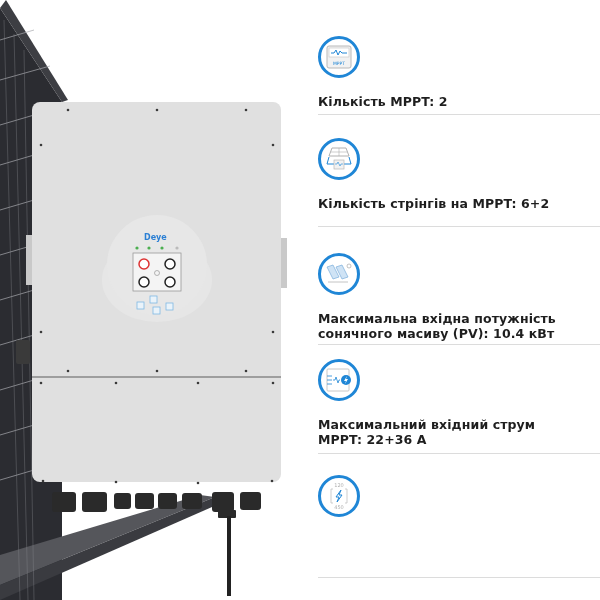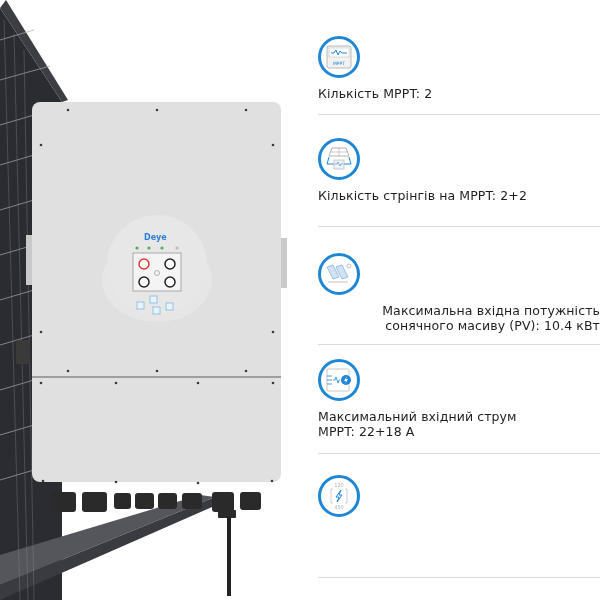--- a/index.html
+++ b/index.html
@@ -1,24 +1,24 @@
 <!DOCTYPE html>
 <html><head>
 <meta charset="utf-8">
 <style>
   html, body { margin:0; padding:0; }
   body { width:600px; height:600px; background:#ffffff; position:relative; overflow:hidden; font-family:"DejaVu Sans", sans-serif; }
   .product { position:absolute; left:0; top:0; width:300px; height:456px; }
   .spec-list { position:absolute; left:318px; top:36px; width:282px; }
   .spec-item { position:relative; border-bottom:1.5px solid #dcdcdc; }
   .icon-circle { width:42px; height:42px; border-radius:50%; border:3px solid #1f86d6; background:#fff; display:flex; align-items:center; justify-content:center; box-sizing:border-box; }
-  .spec-text { font-size:12.5px; font-weight:normal; color:#1e1e1e; line-height:15px; margin-top:8px; padding-bottom:8px; letter-spacing:0.1px; white-space:pre-line; }
+  .spec-text { font-size:12.5px; font-weight:bold; color:#1e1e1e; line-height:15px; margin-top:16px; padding-bottom:8px; letter-spacing:0.1px; white-space:pre-line; }
   .i1 { height:78px; }
   .i2 { height:112px; }
-  .i3 { height:118px;text-align:right; }
+  .i3 { height:118px; }
   .i4 { height:109px; }
   .i5 { height:124px; }
 </style>
 </head>
 <body>
 
 <div class="product">
   <svg width="300" height="600" viewBox="0 0 300 600">
 
     <g>
@@ -131,21 +131,21 @@
       <svg width="30" height="26" viewBox="0 0 30 26">
         <polygon points="8,2 22,2 25,10 5,10" fill="#fff" stroke="#b0b0b0"></polygon>
         <line x1="15" y1="2" x2="15" y2="10" stroke="#b0b0b0" stroke-width="0.6"></line>
         <line x1="7" y1="6" x2="23" y2="6" stroke="#b0b0b0" stroke-width="0.6"></line>
         <polyline points="5,11 3,18 10,18" fill="none" stroke="#1f86d6" stroke-width="1"></polyline>
         <polyline points="25,11 27,18 20,18" fill="none" stroke="#1f86d6" stroke-width="1"></polyline>
         <rect x="10" y="14" width="10" height="9" fill="#f2f2f2" stroke="#b8b8b8" stroke-width="0.7"></rect>
         <polyline points="11,18 13,18 14,16 16,20 17,18 19,18" fill="none" stroke="#1f86d6" stroke-width="0.6"></polyline>
       </svg>
     </div>
-    <div class="spec-text">Кількість стрінгів на MPPT: 2+2</div>
+    <div class="spec-text">Кількість стрінгів на MPPT: 6+2</div>
   </div>
 
   <div class="spec-item i3" style="padding-top:26px;box-sizing:border-box;">
     <div class="icon-circle">
       <svg width="30" height="26" viewBox="0 0 30 26">
         <polygon points="3,6 9,4 15,16 9,18" fill="#cfe3f5" stroke="#7aaedb" stroke-width="0.7"></polygon>
         <polygon points="12,6 18,4 24,16 18,18" fill="#cfe3f5" stroke="#7aaedb" stroke-width="0.7"></polygon>
         <circle cx="25" cy="5" r="2" fill="none" stroke="#9a9a9a" stroke-width="0.6"></circle>
         <line x1="4" y1="21" x2="24" y2="21" stroke="#c4c4c4"></line>
       </svg>
@@ -160,21 +160,21 @@
         <rect x="3" y="2" width="22" height="22" rx="1" fill="#fff" stroke="#c8c8c8"></rect>
         <line x1="3" y1="9" x2="8" y2="9" stroke="#1f86d6" stroke-width="0.8"></line>
         <line x1="3" y1="13" x2="8" y2="13" stroke="#1f86d6" stroke-width="0.8"></line>
         <line x1="3" y1="17" x2="8" y2="17" stroke="#1f86d6" stroke-width="0.8"></line>
         <polyline points="9,13 11,13 12,10 14,16 15,13 16,13" fill="none" stroke="#1f86d6" stroke-width="0.8"></polyline>
         <circle cx="22" cy="13" r="5" fill="#1f86d6"></circle>
         <polygon points="23,9 20,14 22,14 21,17 24,12 22,12" fill="#fff"></polygon>
       </svg>
     </div>
     <div class="spec-text">Максимальний вхідний струм
-MPPT: 22+18 A</div>
+MPPT: 22+36 A</div>
   </div>
 
   <div class="spec-item i5" style="padding-top:21px;box-sizing:border-box;">
     <div class="icon-circle">
       <svg width="30" height="30" viewBox="0 0 30 30">
         <text x="15" y="6" font-size="5" text-anchor="middle" fill="#b0b0b0" font-family="DejaVu Sans, sans-serif">120</text>
         <polyline points="9,8 7,8 7,22 9,22" fill="none" stroke="#c0c0c0" stroke-width="0.8"></polyline>
         <polyline points="21,8 23,8 23,22 21,22" fill="none" stroke="#c0c0c0" stroke-width="0.8"></polyline>
         <polygon points="17,9 12,16 15,16 13,21 18,14 15,14" fill="none" stroke="#1f86d6" stroke-width="1"></polygon>
         <text x="15" y="28" font-size="5" text-anchor="middle" fill="#b0b0b0" font-family="DejaVu Sans, sans-serif">450</text>

